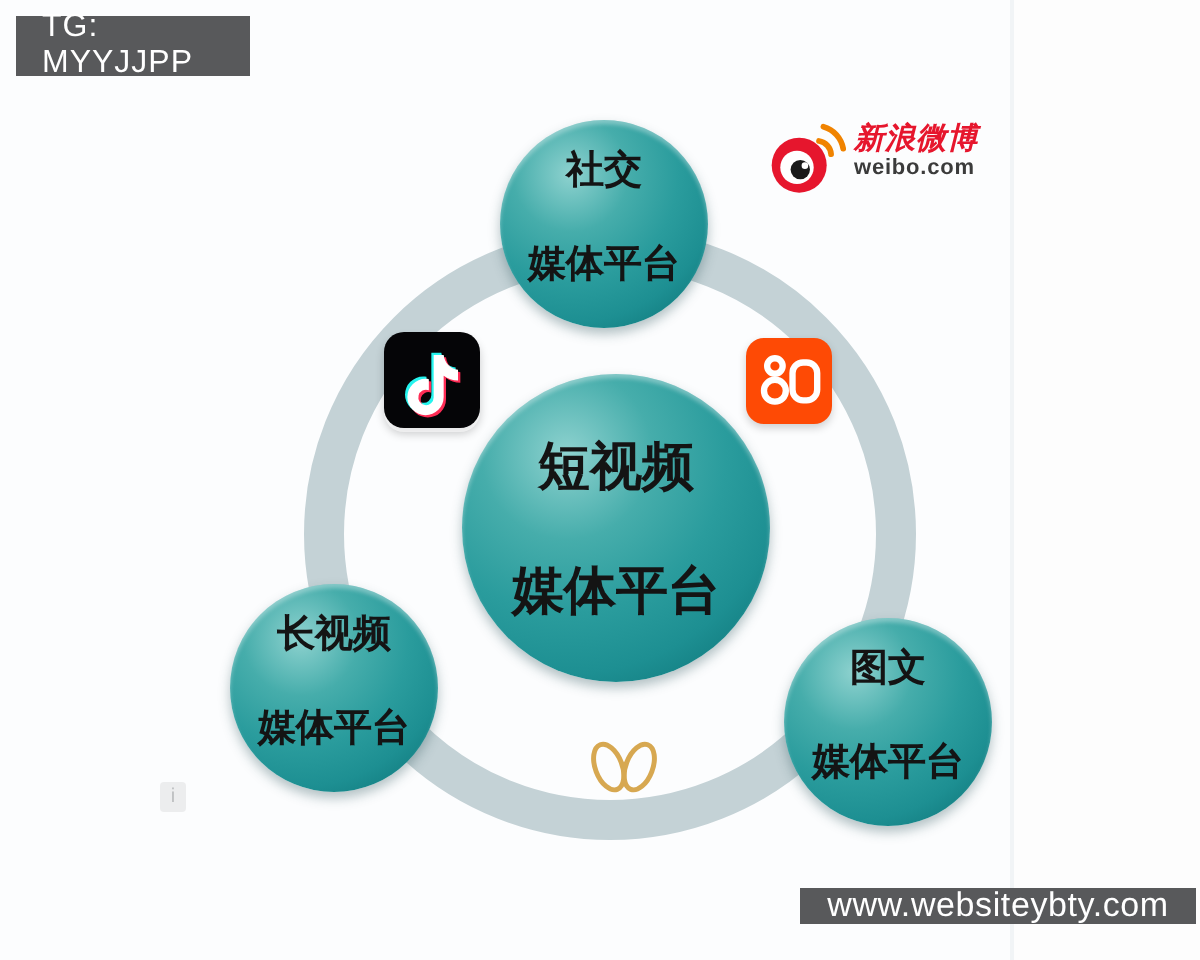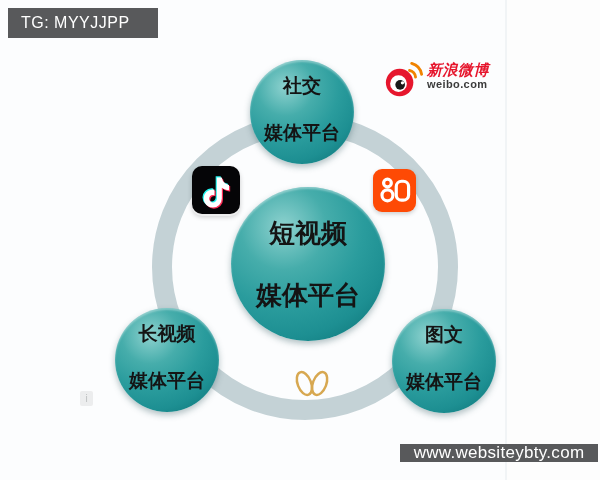--- a/index.html
+++ b/index.html
@@ -25,21 +25,21 @@
   
   .badge {
     position: absolute;
     background: #58595b;
     color: #ffffff;
     display: flex;
     align-items: center;
   }
   .badge.tg {
     left: 8px; top: 8px;
-    width: 150px; height: 30px;
+    width: 117px; height: 30px;
     padding-left: 13px;
     font-size: 16px;
     letter-spacing: .5px;
   }
   .badge.watermark {
     left: 400px; top: 444px;
     width: 198px; height: 18px;
     justify-content: center;
     font-size: 17px;
     letter-spacing: .3px;
@@ -77,21 +77,21 @@
     gap: 36px;
   }
   .node.satellite {
     width: 104px; height: 104px;
     font-size: 19px;
     gap: 28px;
     padding-bottom: 6px;
     justify-content: center;
   }
   .node.top    { left: 250px; top:  60px; }
-  .node.bleft  { left: 115px; top: 308px; }
+  .node.bleft  { left: 115px; top: 292px; }
   .node.bright { left: 392px; top: 309px; }
   
   .app-icon {
     position: absolute;
     z-index: 4;
     display: flex;
     align-items: center;
     justify-content: center;
   }
   .app-icon.douyin {

